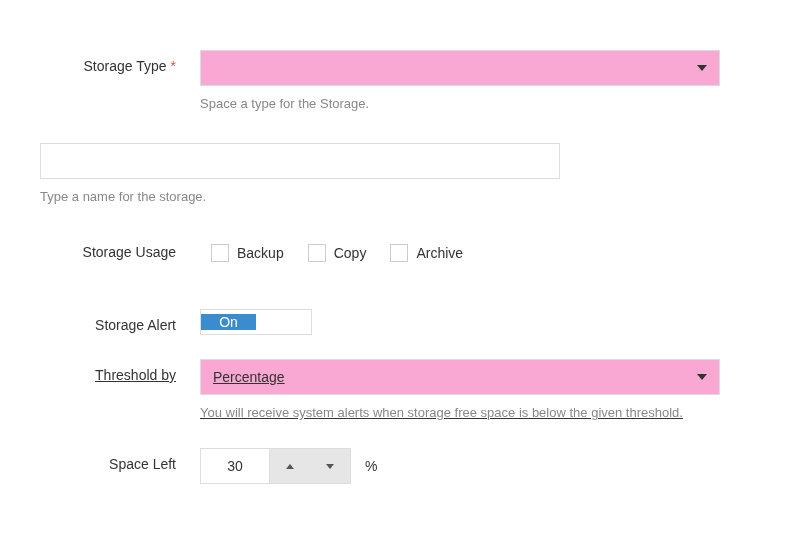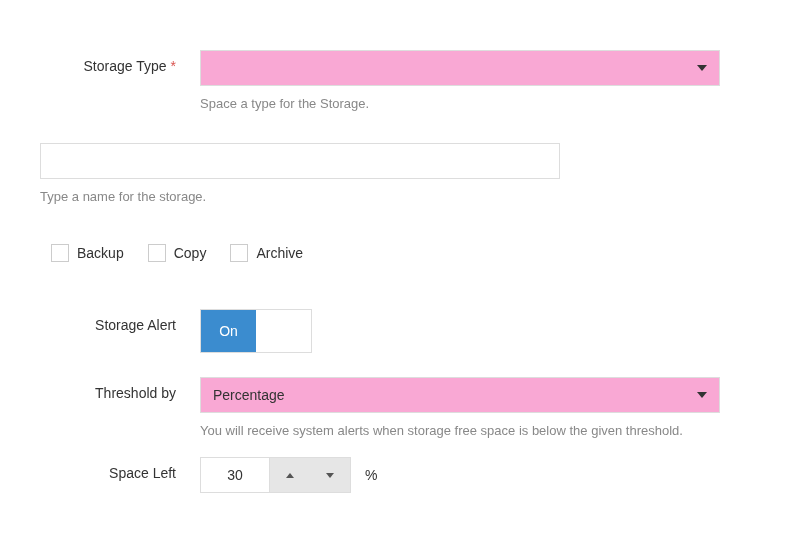--- a/index.html
+++ b/index.html
@@ -88,21 +88,22 @@
     .checkbox-box {
       width: 18px;
       height: 18px;
       border: 1px solid #ccc;
       background: #fff;
     }
     .toggle-wrap {
       display: flex;
       border: 1px solid #ddd;
       width: 112px;
-      height: 44px;
+      height: 26px;
+      align-items: center;
     }
     .toggle-on {
       flex: 1;
       background: #3b8ccf;
       color: #fff;
       display: flex;
       align-items: center;
       justify-content: center;
       cursor: pointer;
       font-size: 14px;
@@ -162,21 +163,22 @@
     }
     .percent-label {
       color: #333;
       font-size: 14px;
     }
     .alert-row {
       margin-bottom: 24px;
       margin-top: 47px;
     }
     .threshold-row {
-      margin-bottom: 19px;
+      margin-bottom: 28px;
+      text-decoration: underline;
     }
   </style>
 </head>
 <body>
 
 <div class="form-row">
   <div class="form-label">
     <span>Storage Type</span><span class="required-star">*</span>
   </div>
   <div class="form-control-wrap">
@@ -189,20 +191,23 @@
 </div>
 
 <div class="form-row">
   <div class="form-control-wrap">
     <input class="form-input" type="text" value="" style="">
     <div class="help-text">Type a name for the storage.</div>
   </div>
 </div>
 
 <div class="form-row">
+  <div class="form-label">
+    <span>Storage Usage</span>
+  </div>
   <div class="form-control-wrap">
     <div class="checkbox-group">
       <div class="checkbox-item">
         <span class="checkbox-box"></span>
         <span>Backup</span>
       </div>
       <div class="checkbox-item">
         <span class="checkbox-box"></span>
         <span>Copy</span>
       </div>

